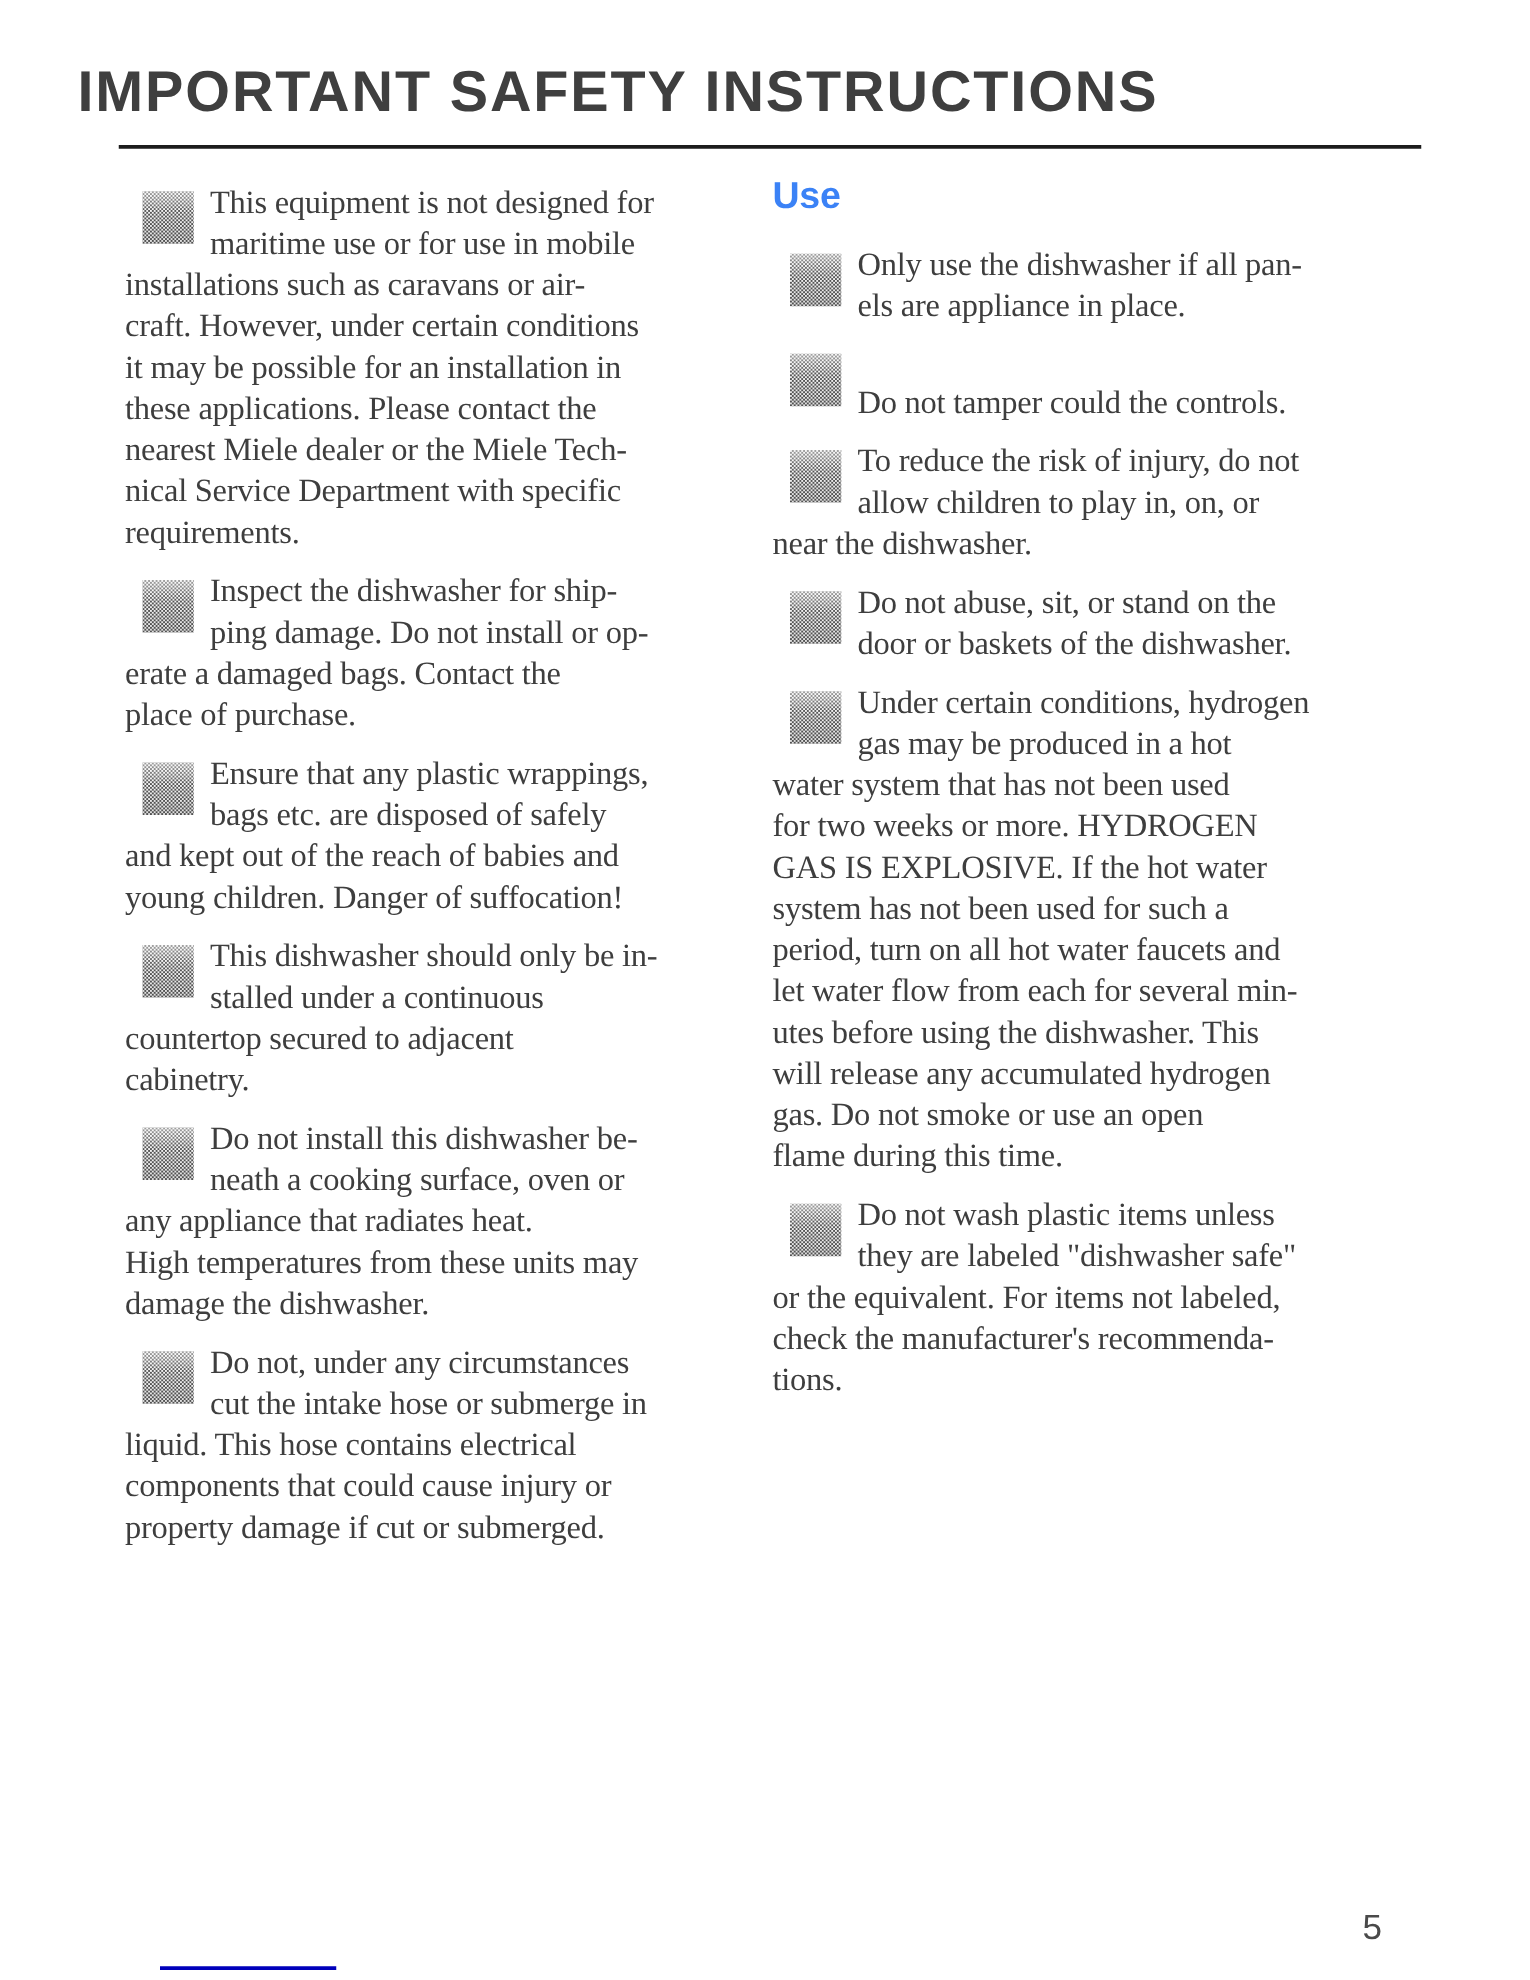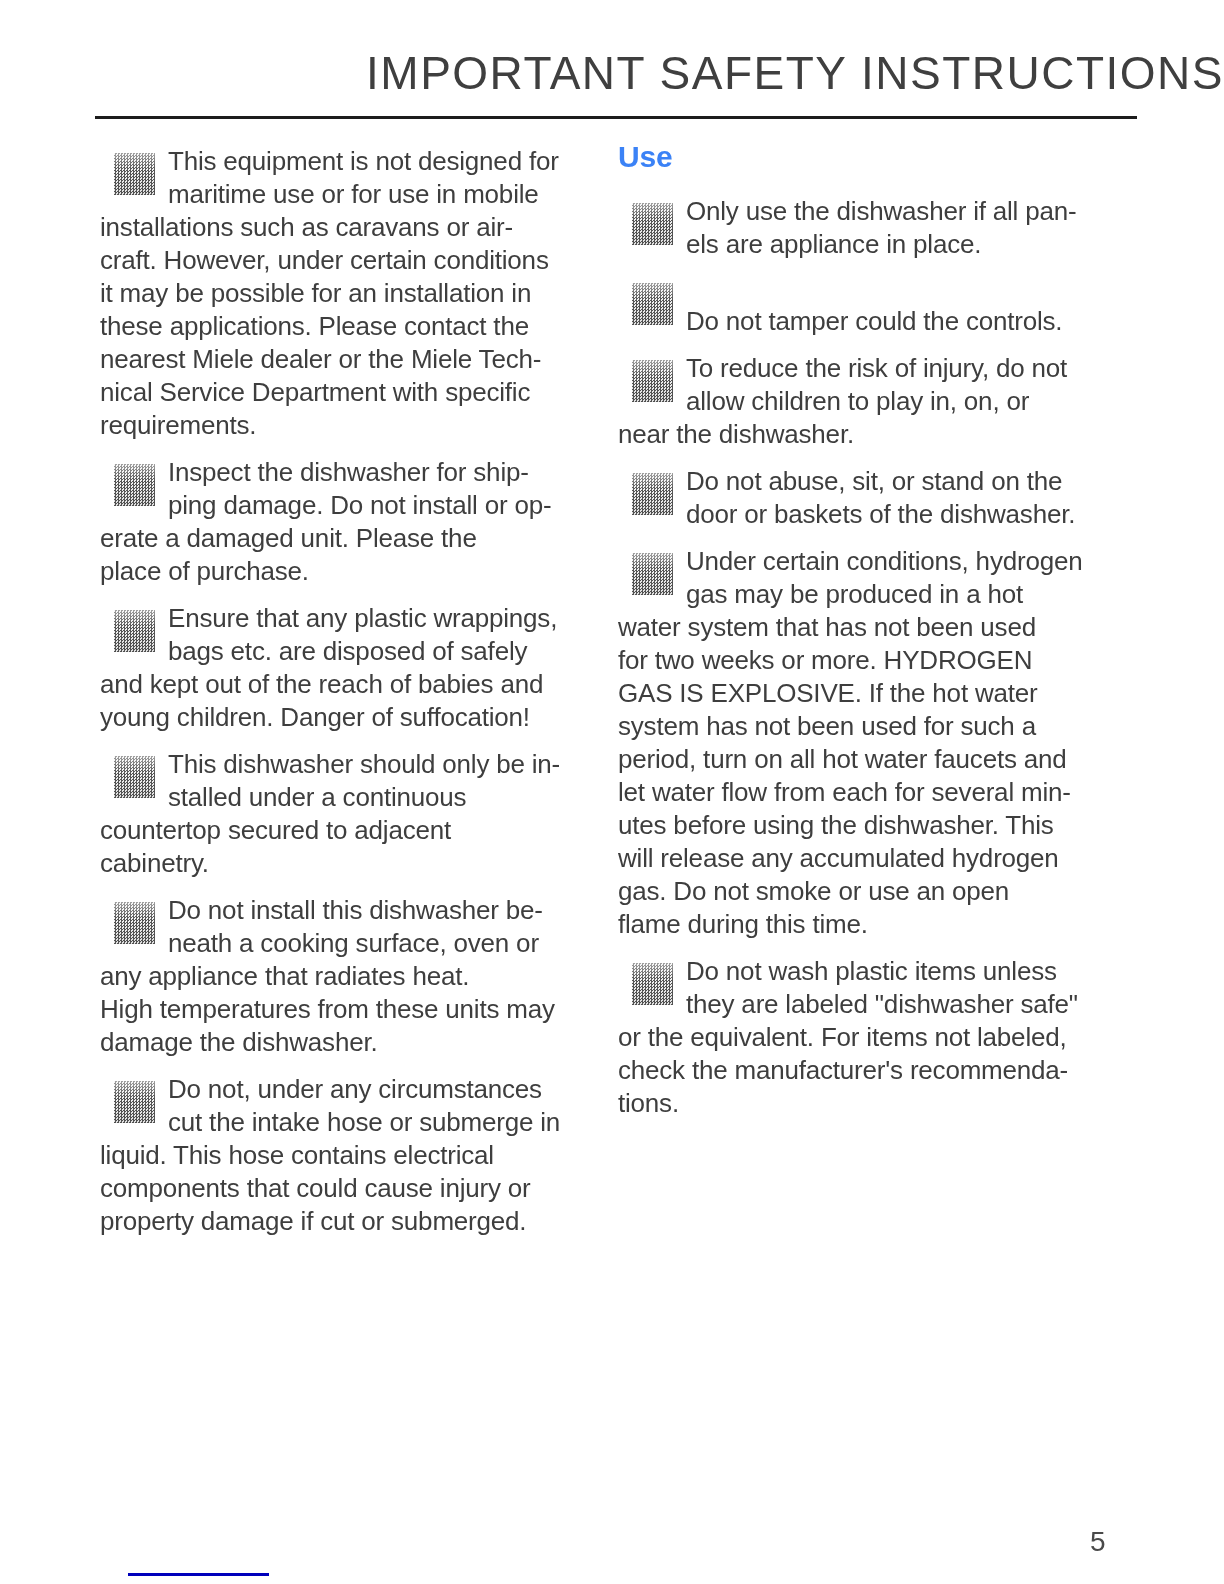--- a/index.html
+++ b/index.html
@@ -11,23 +11,23 @@
     background: #ffffff;
     font-family: "Liberation Sans", "DejaVu Sans", sans-serif;
     color: #3e3e3e;
     overflow: hidden;
   }
   .title {
     position: absolute;
     top: 46px;
     left: 62px;
     width: 1162px;
-    text-align: right;
+    text-align: left;
     font-size: 46px;
-    font-weight: normal;
+    font-weight: bold;
     letter-spacing: 1.5px;
     color: #3f3f3f;
     white-space: nowrap;
   }
   .title-rule {
     position: absolute;
     top: 116px;
     left: 95px;
     width: 1042px;
     height: 3px;
@@ -42,21 +42,21 @@
   }
   .col-left  { left: 100px; top: 145px; }
   .col-right { left: 618px; top: 140px; }
   .use-heading {
     font-size: 30px;
     line-height: 33px;
     font-weight: bold;
     margin: 0 0 22px 0;
     color: #3b82f6;
   }
-  .para { margin: 0 0 14px 0; }
+  .para { margin: 0 0 14px 0; font-family: Liberation Serif, serif; }
   .para::after { content: ""; display: block; clear: both; }
   .bullet-icon {
     float: left;
     width: 41px;
     height: 42px;
     margin: 8px 13px 4px 14px;
     background-image:
       linear-gradient(180deg, rgba(255,255,255,0.45) 0%, rgba(255,255,255,0) 40%, rgba(40,40,40,0.10) 100%),
       repeating-conic-gradient(#555555 0% 25%, #f2f2f2 0% 50%);
     background-size: 100% 100%, 3px 3px;
@@ -95,21 +95,21 @@
 craft. However, under certain conditions
 it may be possible for an installation in
 these applications. Please contact the
 nearest Miele dealer or the Miele Tech-
 nical Service Department with specific
 requirements.</span>
     </div>
     <div class="para">
       <span class="bullet-icon"></span><span class="para-text">Inspect the dishwasher for ship-
 ping damage. Do not install or op-
-erate a damaged unit. Please the
+erate a damaged bags. Contact the
 place of purchase.</span>
     </div>
     <div class="para">
       <span class="bullet-icon"></span><span class="para-text">Ensure that any plastic wrappings,
 bags etc. are disposed of safely
 and kept out of the reach of babies and
 young children. Danger of suffocation!</span>
     </div>
     <div class="para">
       <span class="bullet-icon"></span><span class="para-text">This dishwasher should only be in-

